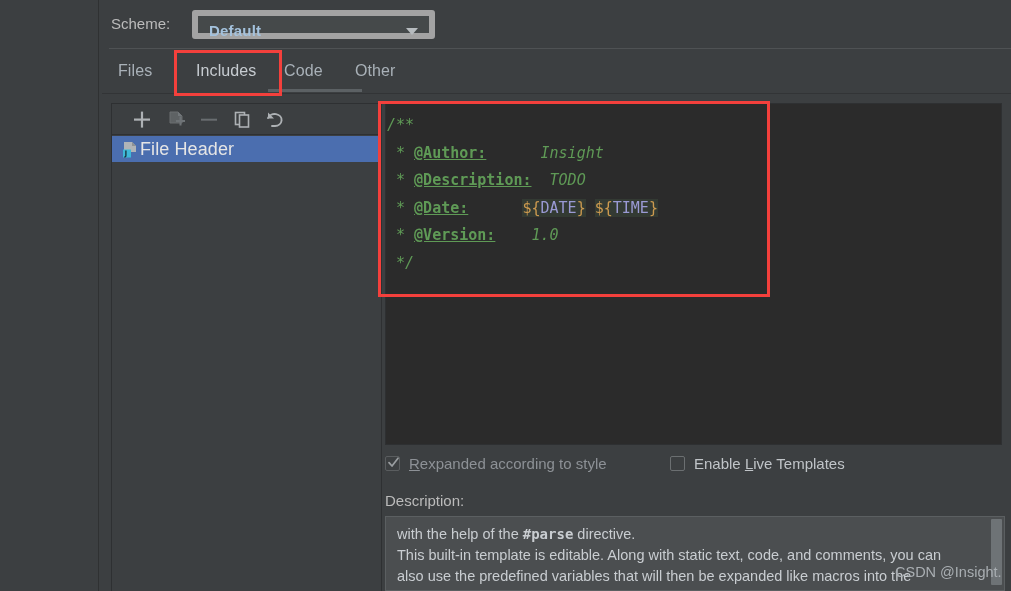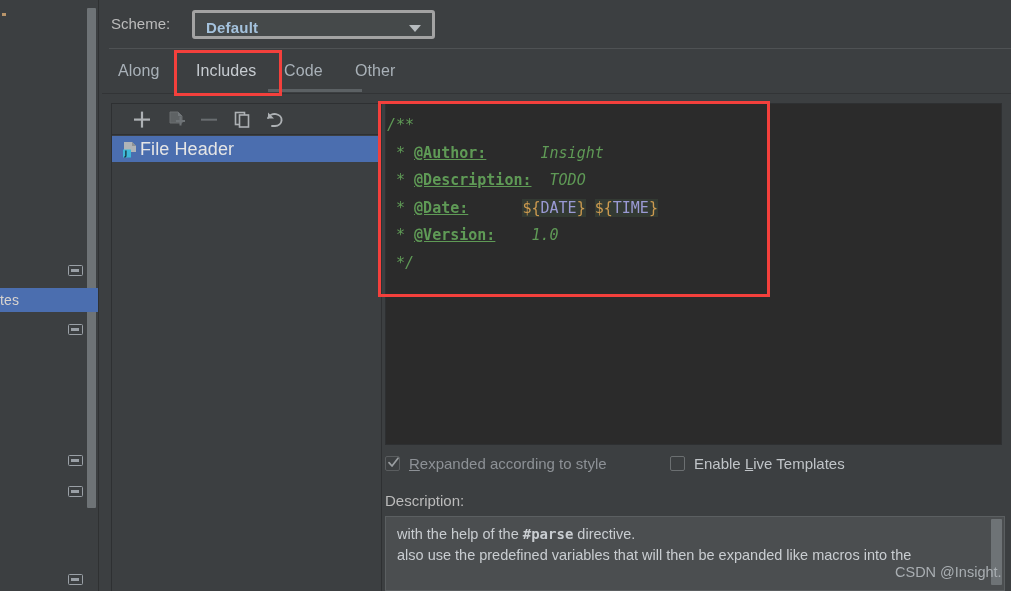--- a/index.html
+++ b/index.html
@@ -99,21 +99,21 @@
     width: 909px; height: 49px; text-align: center;
   }
   #scheme-label {
     position: absolute; left: 9px; top: 15px;
     font-size: 15px; color: #bbbbbb;
   }
   #scheme-combo {
     position: absolute; left: 90px; top: 10px;
     width: 243px; height: 29px;
     background: #45494a;
-    border: 3px solid #a3a3a3;
+    border: 6px solid #a3a3a3;
     border-radius: 3px;
     box-sizing: border-box;
     cursor: default;
   }
   #scheme-combo-value {
     position: absolute; left: 11px; top: 6px;
     font-size: 15px; font-weight: bold;
     color: #a4c2dd;
     letter-spacing: .2px;
   }
@@ -306,66 +306,37 @@
     color: #a9aeb2;
     white-space: nowrap;
     pointer-events: none;
   }
 </style>
 </head>
 <body>
 
 <div id="root">
 
-  <div id="left-tree">
-    <div id="left-topdot"></div>
-    <div id="left-scroll-track"></div>
-    <div id="left-scroll-thumb"></div>
-
-    <div class="tree-row" style="top:259px">
-      <span class="mini-icon" style="left:68px; top:6px"></span>
-    </div>
-
-    <div class="tree-row sel" style="top:288px; width:98px">
-      <span class="tree-label">tes</span>
-    </div>
-
-    <div class="tree-row" style="top:318px">
-      <span class="mini-icon" style="left:68px; top:6px"></span>
-    </div>
-
-    <div class="tree-row" style="top:449px">
-      <span class="mini-icon" style="left:68px; top:6px"></span>
-    </div>
-
-    <div class="tree-row" style="top:480px">
-      <span class="mini-icon" style="left:68px; top:6px"></span>
-    </div>
-
-    <div class="tree-row" style="top:568px">
-      <span class="mini-icon" style="left:68px; top:6px"></span>
-    </div>
-  </div>
 
   <div id="left-hairline"></div>
   <div id="split-v"></div>
 
   <div id="main">
 
     <div id="scheme-row">
       <span id="scheme-label">Scheme:</span>
       <div id="scheme-combo">
         <span id="scheme-combo-value">Default</span>
         <span id="scheme-combo-arrow"></span>
       </div>
     </div>
     <div id="scheme-sep"></div>
 
     <div id="tabstrip">
-      <div class="tab" style="left:16px">Along</div>
+      <div class="tab" style="left:16px">Files</div>
       <div class="tab active" style="left:94px">Includes</div>
       <div class="tab" style="left:182px">Code</div>
       <div class="tab" style="left:253px">Other</div>
     </div>
     <div id="tab-underline"></div>
     <div id="right-hair"></div>
 
     <div id="list-panel">
       <div id="list-toolbar">
 
@@ -439,20 +410,21 @@
       <div class="cb-wrap" style="left:285px">
         <span class="cb-box"></span>
         <span class="cb-label norm"><span>Enable </span><span class="u">L</span><span>ive Templates</span></span>
       </div>
     </div>
 
     <div id="desc-label">Description:</div>
     <div id="desc-panel">
       <div id="desc-text">
           <div><span>with the help of the </span><b>#parse</b><span> directive.</span></div>
+          <div><span>This built-in template is editable. Along with static text, code, and comments, you can</span></div>
           <div><span>also use the predefined variables that will then be expanded like macros into the</span></div>
         </div>
       <div id="desc-scroll-thumb"></div>
     </div>
   </div>
 
   <div class="annot" id="annot-tab"></div>
   <div class="annot" id="annot-code"></div>
 
   <div id="watermark">CSDN @Insight.</div>

